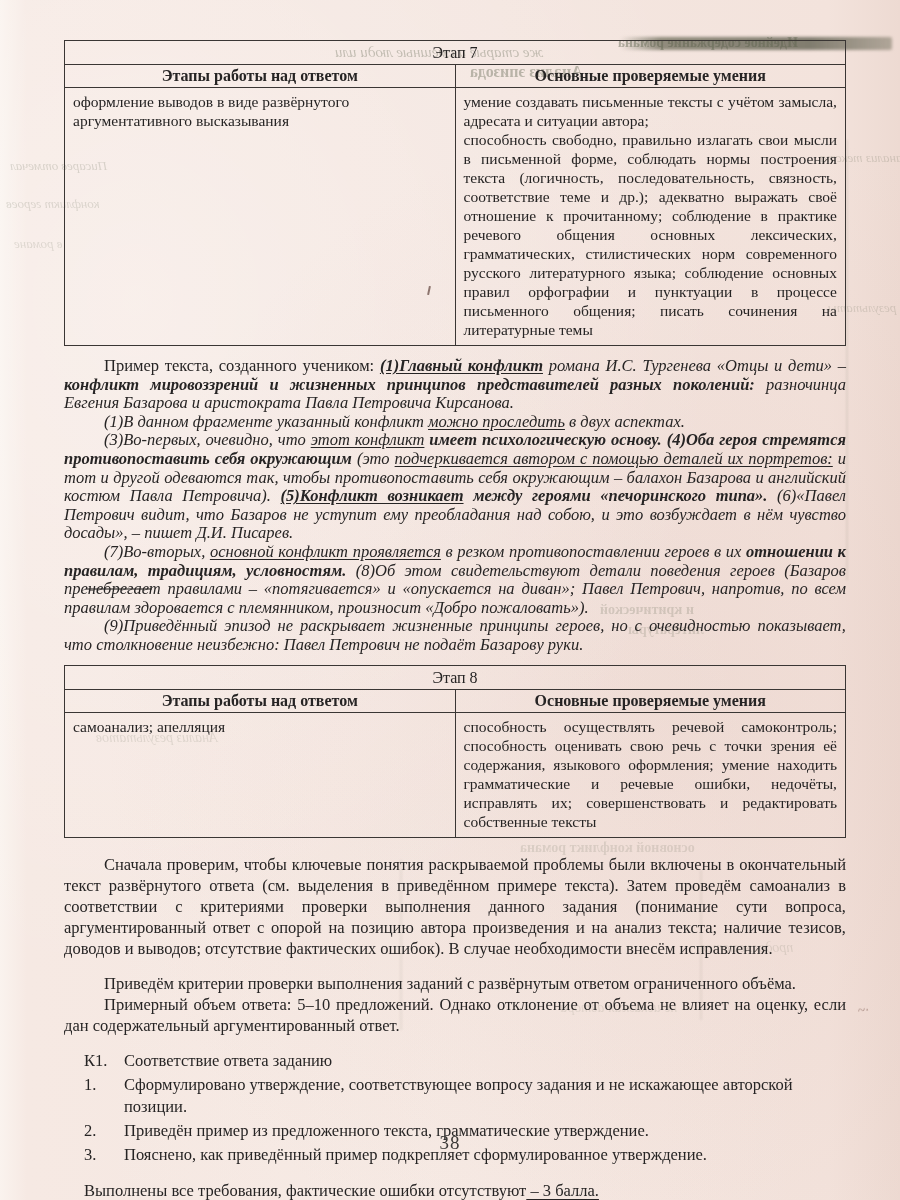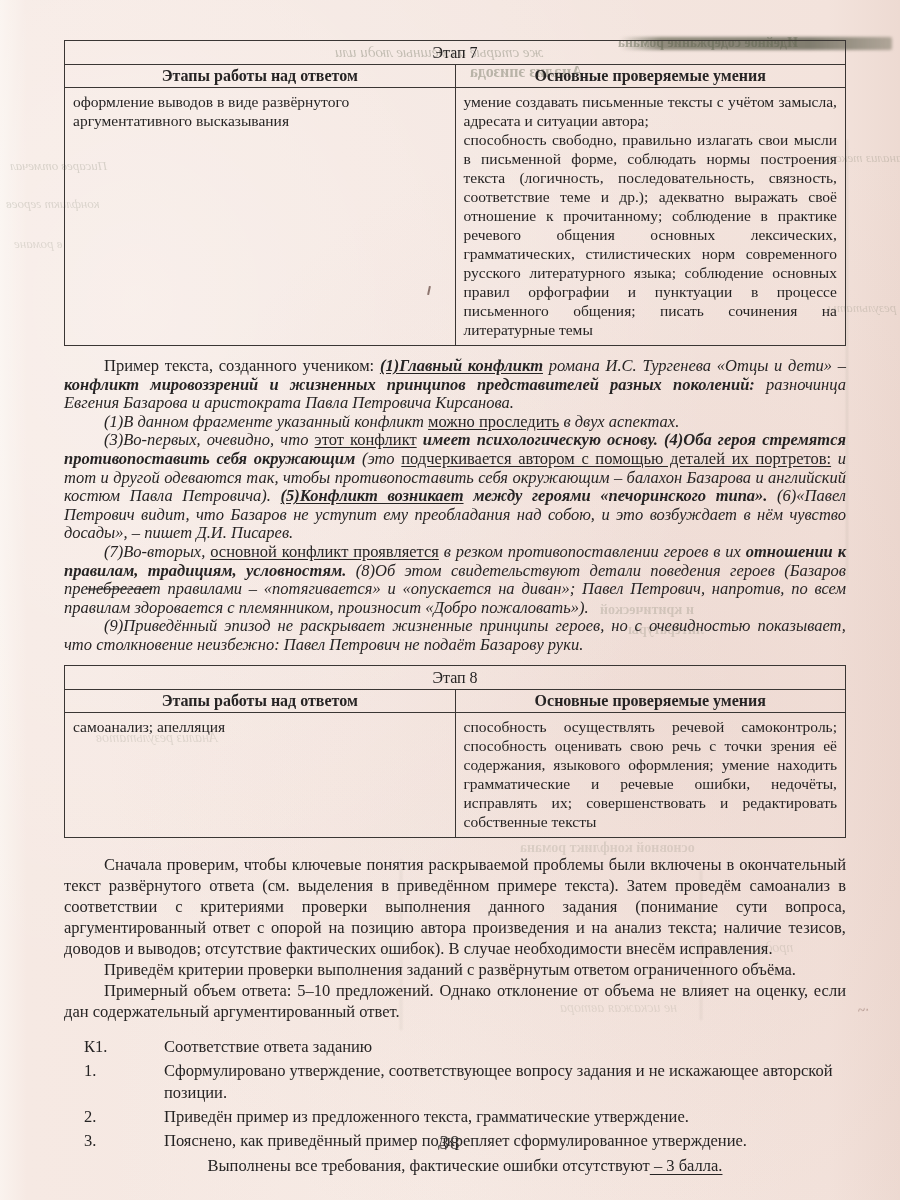--- a/index.html
+++ b/index.html
@@ -20,34 +20,34 @@
   table.stage td{font-size:15.5px;line-height:19px;padding:4px 8px 6px 8px;vertical-align:top;}
   td.stage-col{width:228px;}
   td.skills-col div{text-align:justify;}
 
   
   .example{margin-top:11px;font-size:16.5px;line-height:18.6px;}
   .ex-p{margin:0;text-indent:40px;text-align:justify;}
   .seg-n{font-style:normal;}
   .seg-i{font-style:italic;}
   .seg-bi{font-style:italic;font-weight:bold;}
-  .seg-iu{text-decoration:underline;text-underline-offset:2px;}
+  .seg-iu{font-style:italic;text-decoration:underline;text-underline-offset:2px;}
   .seg-biu{font-style:italic;font-weight:bold;text-decoration:underline;text-underline-offset:2px;}
   .seg-u{text-decoration:underline;text-underline-offset:3px;}
 
   
   .bodypara{margin:0;font-size:16.5px;line-height:21px;text-align:justify;text-indent:40px;}
-  .gap-s{margin-top:16px;} .gap-m{margin-top:12px;} .gap-l{}
+  .gap-s{margin-top:16px;} .gap-m{margin-top:12px;} .gap-l{margin-top:14px;}
 
   
   .criteria{margin-top:14px;font-size:16.5px;line-height:22px;padding-left:20px;}
-  .crit-row{display:flex;margin-top:2px;gap:40px;}
+  .crit-row{display:flex;margin-top:2px;}
   .crit-label{width:40px;flex:none;}
   .crit-text{flex:1;}
-  .conclusion{margin-top:3px;text-align:center;}
+  .conclusion{margin-top:14px;}
 
   
   .page-number{position:absolute;left:0;right:0;top:1132px;text-align:center;
     font-size:19px;color:#3c3a38;letter-spacing:1px;}
 
   
   .bleed-layer{position:absolute;inset:0;pointer-events:none;}
   .bleed{position:absolute;transform:scaleX(-1);filter:blur(.7px);color:#59604a;white-space:nowrap;}
   .bleed-i{font-style:italic;}
   .bleed-b{font-weight:bold;}

